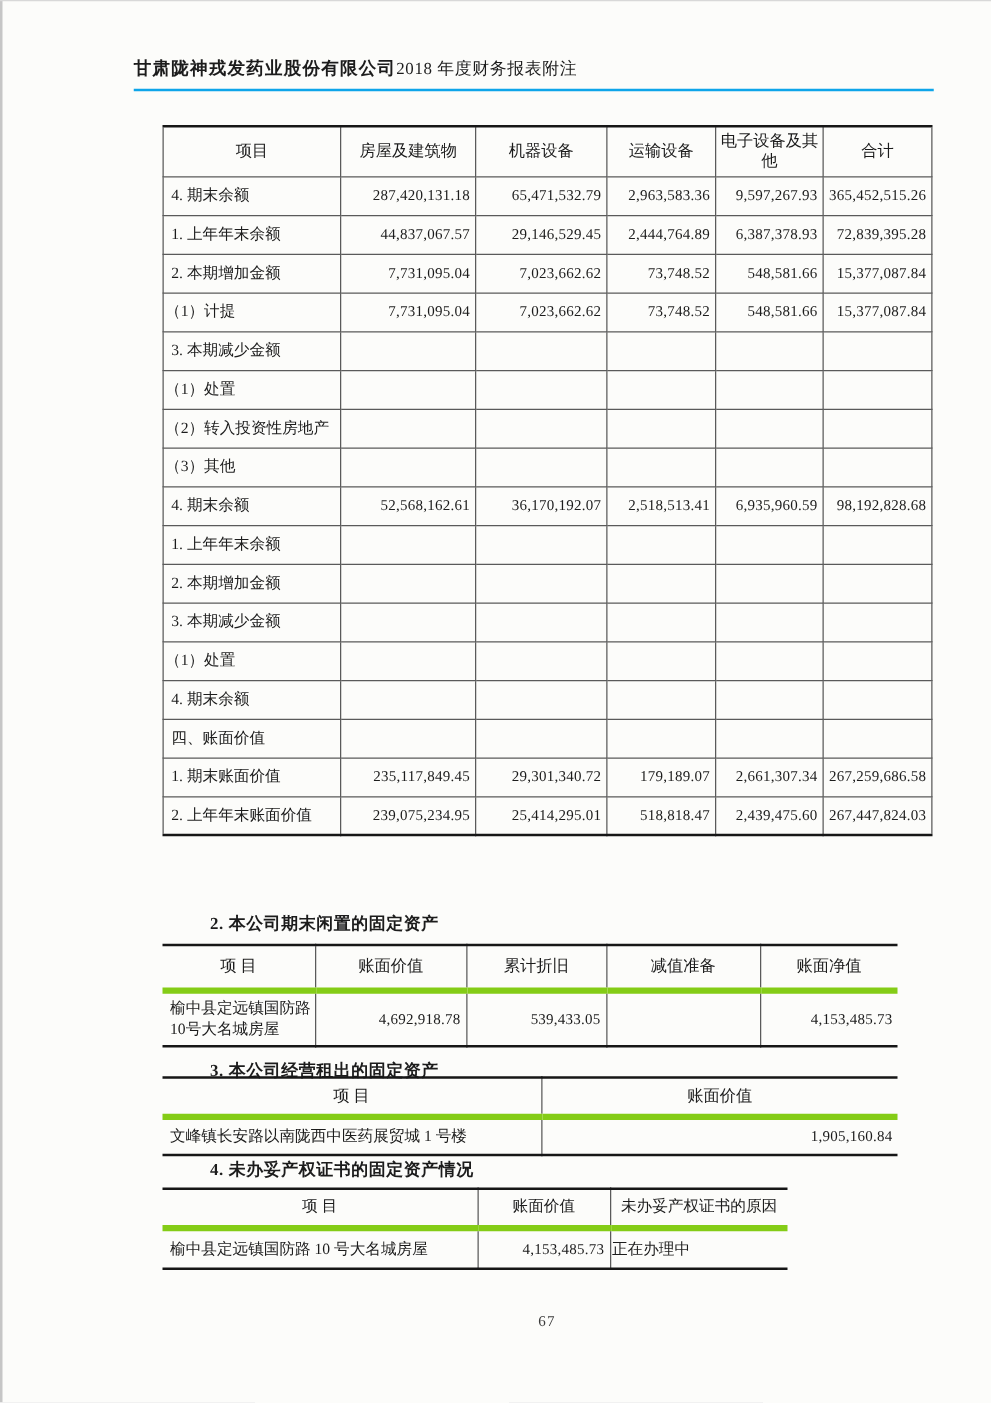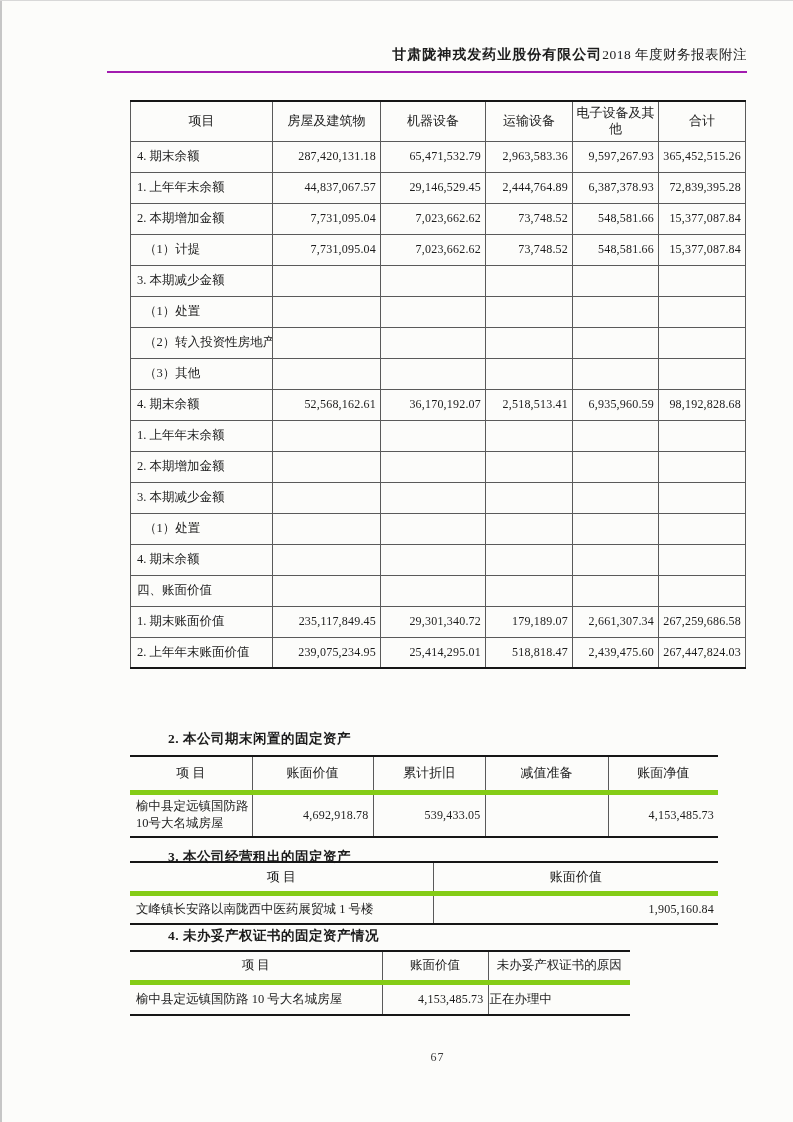--- a/index.html
+++ b/index.html
@@ -6,38 +6,38 @@
   .page{
     position:relative;width:793px;height:1122px;background:#fcfcfa;
     font-family:"Liberation Serif","DejaVu Serif",serif;color:#1c1c1c;
     margin:0 auto;overflow:hidden;
   }
   .page::before{content:"";position:absolute;left:0;top:0;width:2px;height:100%;background:#c6c6c6;}
   .page::after{content:"";position:absolute;left:0;top:0;width:100%;height:1px;background:#d8d8d8;}
 
   .doc-header{
     position:absolute;left:107px;top:46px;width:640px;
-    display:flex;justify-content:flex-end;align-items:flex-end;
-    border-bottom:2px solid #a21caf;padding-bottom:7px;
+    display:flex;justify-content:flex-start;align-items:flex-end;
+    border-bottom:2px solid #0ea5e9;padding-bottom:7px;
   }
   .doc-header .company{font-size:14px;font-weight:bold;letter-spacing:1px;}
   .doc-header .doc-title{font-size:13.5px;letter-spacing:0.5px;}
 
   table{border-collapse:collapse;table-layout:fixed;}
   td,th{vertical-align:middle;overflow:hidden;}
 
   
   .t-main{position:absolute;left:130px;top:100px;width:615px;
           border-top:2.5px solid #161616;border-bottom:2.5px solid #161616;}
   .t-main th,.t-main td{border:1px solid #5a5a5a;}
   .t-main thead tr{height:40px;}
   .t-main tbody tr{height:31px;}
   .t-main th{font-size:13px;font-weight:normal;text-align:center;line-height:1.25;padding:0 2px;}
   .lbl{font-size:12.5px;text-align:left;padding-left:6px;white-space:nowrap;}
-  .lbl.sub{padding-left:13px;}
+  .lbl.sub{padding-left:1px;}
   .num{font-size:12px;text-align:right;padding-right:4px;white-space:nowrap;letter-spacing:0.2px;}
 
   
   .t-small{position:absolute;border-top:2.5px solid #161616;border-bottom:2.5px solid #161616;}
   .t-small th{font-size:13px;font-weight:normal;text-align:center;border-bottom:5px solid #84cc16;padding:0 2px;margin-top:16px;}
   .t-small th,.t-small td{border-left:1px solid #5a5a5a;border-right:1px solid #5a5a5a;}
   .t-small th:first-child,.t-small td:first-child{border-left:none;}
   .t-small th:last-child,.t-small td:last-child{border-right:none;}
   .t-small .lbl{white-space:normal;line-height:1.35;}
   .t2{left:130px;top:755px;width:588px;}

